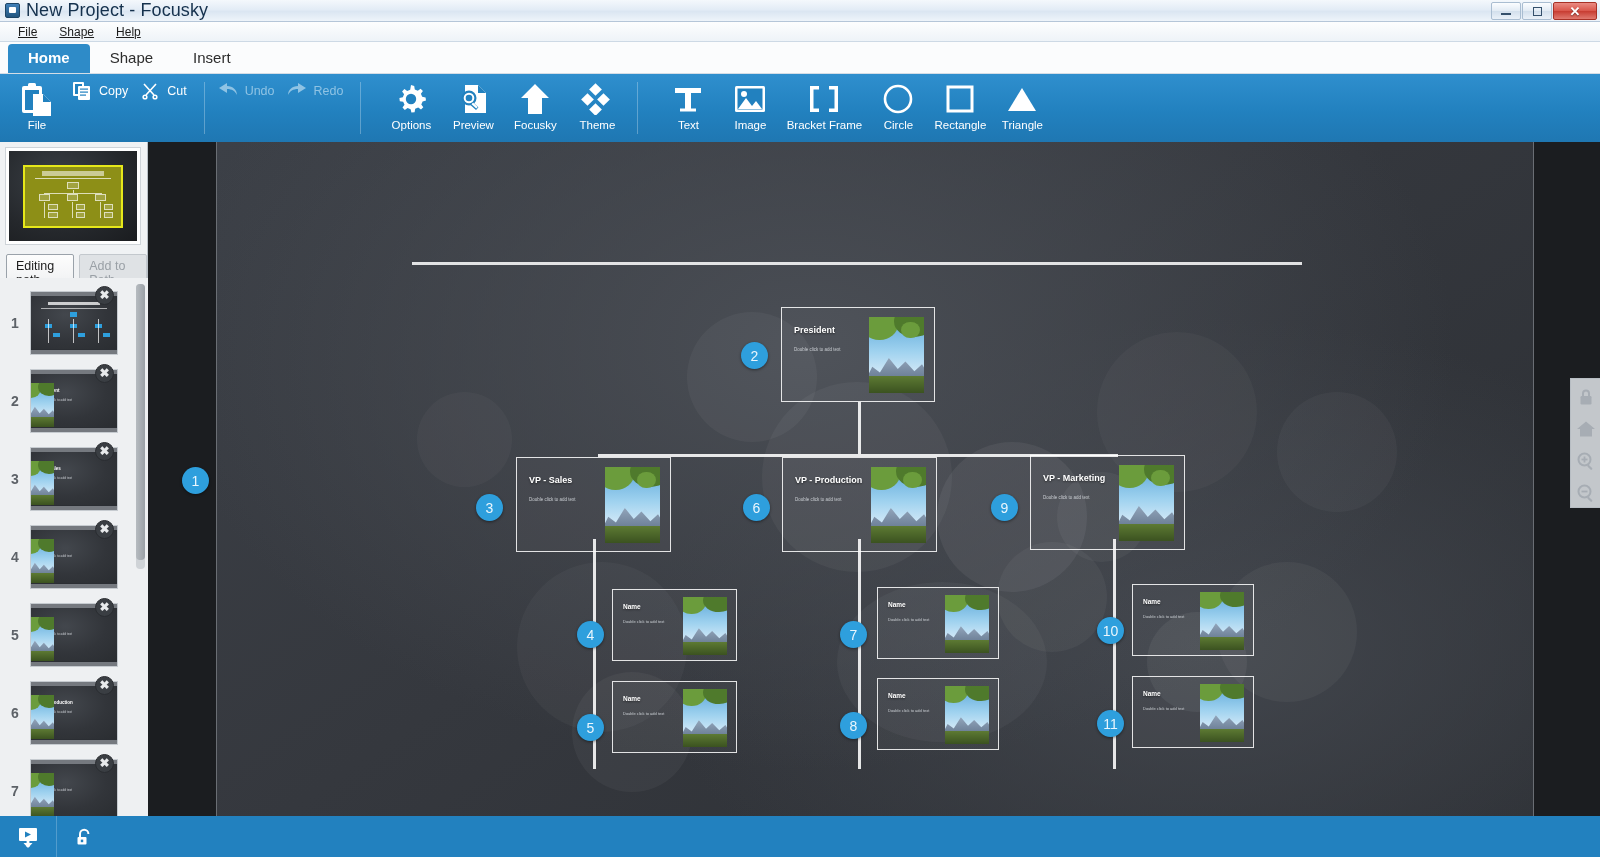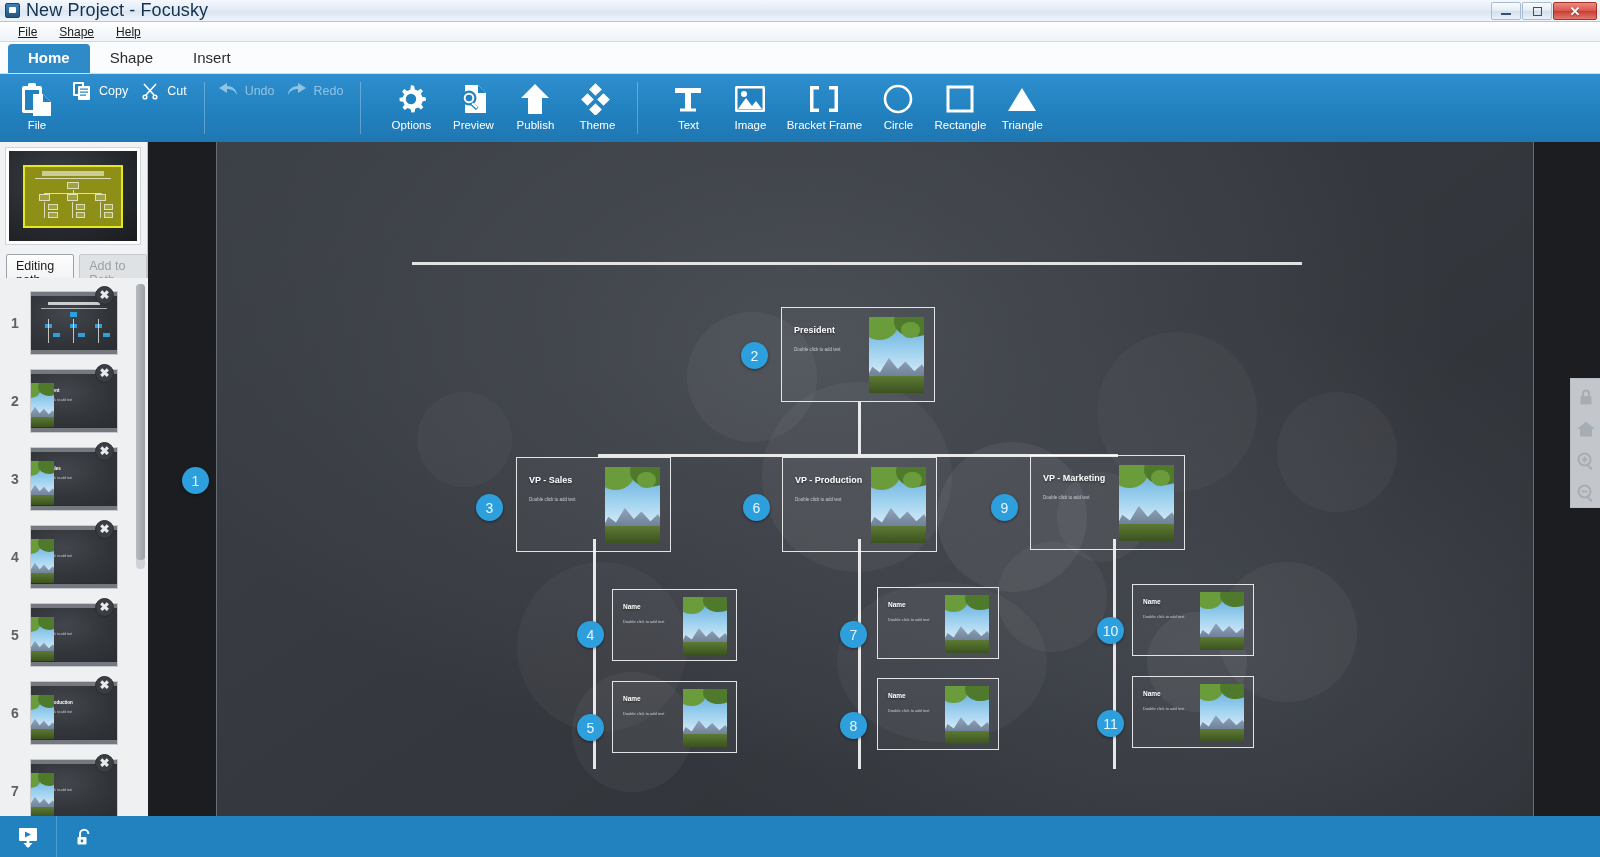--- a/index.html
+++ b/index.html
@@ -349,21 +349,21 @@
           </svg>
         </div>
         <div class="lbl">Preview</div>
       </div>
       <div class="big-btn">
         <div class="ico">
           <svg width="30" height="32" viewBox="0 0 30 32">
             <path class="wf" d="M15 1 L29 15 H22 V31 H8 V15 H1 Z"></path>
           </svg>
         </div>
-        <div class="lbl">Publish</div>
+        <div class="lbl">Focusky</div>
       </div>
       <div class="big-btn">
         <div class="ico">
           <svg width="32" height="32" viewBox="0 0 32 32">
             <rect class="wf" x="10" y="2" width="9" height="9" transform="rotate(45 14.5 6.5)"></rect>
             <rect class="wf" x="2" y="12" width="9" height="9" transform="rotate(45 6.5 16.5)"></rect>
             <rect class="wf" x="18" y="12" width="9" height="9" transform="rotate(45 22.5 16.5)"></rect>
             <rect class="wf" x="10" y="22" width="9" height="9" transform="rotate(45 14.5 26.5)"></rect>
           </svg>
         </div>

